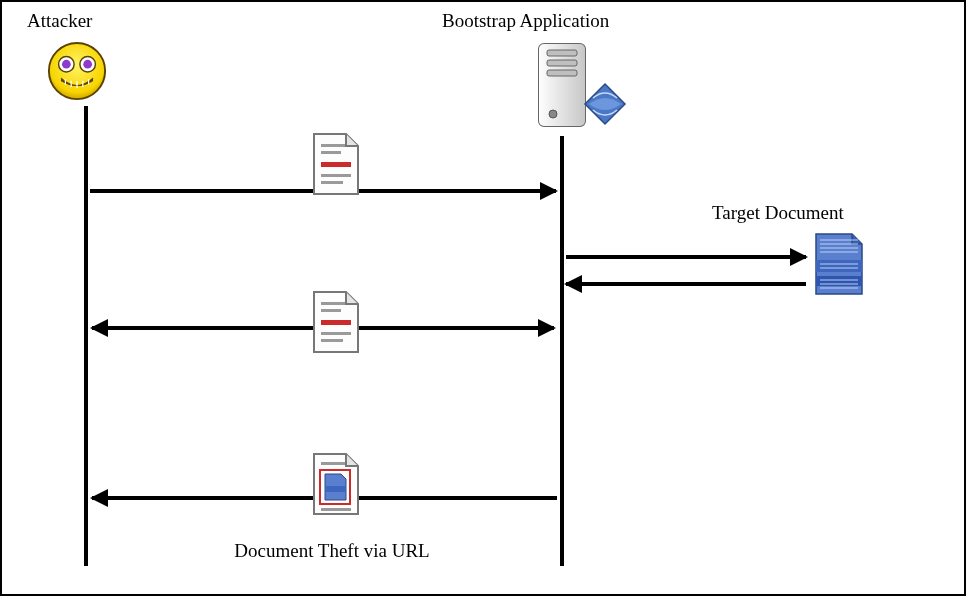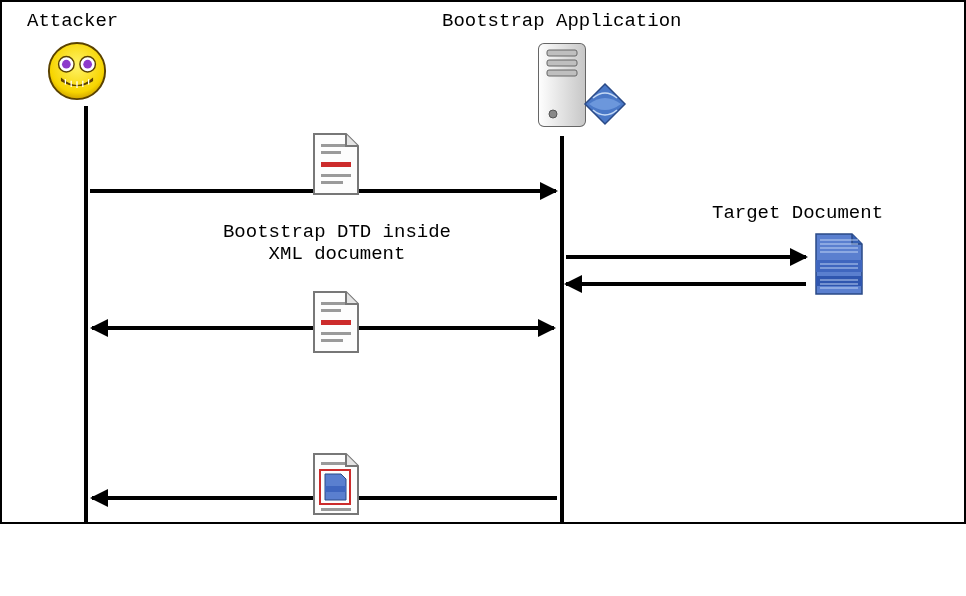--- a/index.html
+++ b/index.html
@@ -4,24 +4,25 @@
 <style>
   body {
     margin: 0;
     padding: 0;
     font-family: "Courier New", Courier, monospace;
     background: #fff;
   }
   .canvas {
     position: relative;
     width: 966px;
-    height: 524px;
+    height: 596px;
     border: 2px solid #000;
     box-sizing: border-box;
     margin: 0;
+    font-family: Liberation Serif, serif;
   }
   .label {
     position: absolute;
     font-size: 19px;
     color: #000;
     white-space: pre;
     text-align: center;
   }
   .lifeline {
     position: absolute;
@@ -151,22 +152,20 @@
     <svg width="55" height="68" viewBox="0 0 55 68">
       <path d="M6 2 H38 L50 14 V62 H6 Z" fill="#fdfdfd" stroke="#777" stroke-width="2"></path>
       <path d="M38 2 V14 H50" fill="#e4e4e4" stroke="#777" stroke-width="2"></path>
       <rect x="13" y="12" width="24" height="3" fill="#9a9a9a"></rect>
       <rect x="13" y="19" width="20" height="3" fill="#9a9a9a"></rect>
       <rect x="13" y="30" width="30" height="5" fill="#cc2b2b"></rect>
       <rect x="13" y="42" width="30" height="3" fill="#9a9a9a"></rect>
       <rect x="13" y="49" width="22" height="3" fill="#9a9a9a"></rect>
     </svg>
   </div>
-  <div class="label" style="left:180px; top:219px; width:310px;">Bootstrap DTD inside
-XML document</div>
 
   <div class="arrow right" style="left:564px; top:253px; width:240px;"></div>
   <div class="arrow left" style="left:564px; top:280px; width:240px;"></div>
 
   <div class="doc-icon" style="left:810px; top:230px;">
     <svg width="54" height="66" viewBox="0 0 54 66">
       <path d="M4 2 H40 L50 12 V62 H4 Z" fill="#5a7fcf" stroke="#2a4a87" stroke-width="1.5"></path>
       <path d="M40 2 V12 H50" fill="#3660b3" stroke="#2a4a87" stroke-width="1.5"></path>
       <rect x="4" y="28" width="46" height="12" fill="#3f66bf"></rect>
       <rect x="4" y="44" width="46" height="10" fill="#2f56af"></rect>
@@ -203,14 +202,15 @@
       <path d="M6 2 H38 L50 14 V62 H6 Z" fill="#fdfdfd" stroke="#777" stroke-width="2"></path>
       <path d="M38 2 V14 H50" fill="#e4e4e4" stroke="#777" stroke-width="2"></path>
       <rect x="13" y="10" width="24" height="3" fill="#9a9a9a"></rect>
       <rect x="12" y="18" width="30" height="34" fill="none" stroke="#cc2b2b" stroke-width="2"></rect>
 
       <path d="M17 22 H33 L38 27 V48 H17 Z" fill="#5a7fcf" stroke="#2a4a87"></path>
       <rect x="17" y="34" width="21" height="6" fill="#3f66bf"></rect>
       <rect x="13" y="56" width="30" height="3" fill="#9a9a9a"></rect>
     </svg>
   </div>
+  <div class="label" style="left:160px; top:538px; width:340px;">Document Theft via URL</div>
 
 </div>
 
 </body></html>

